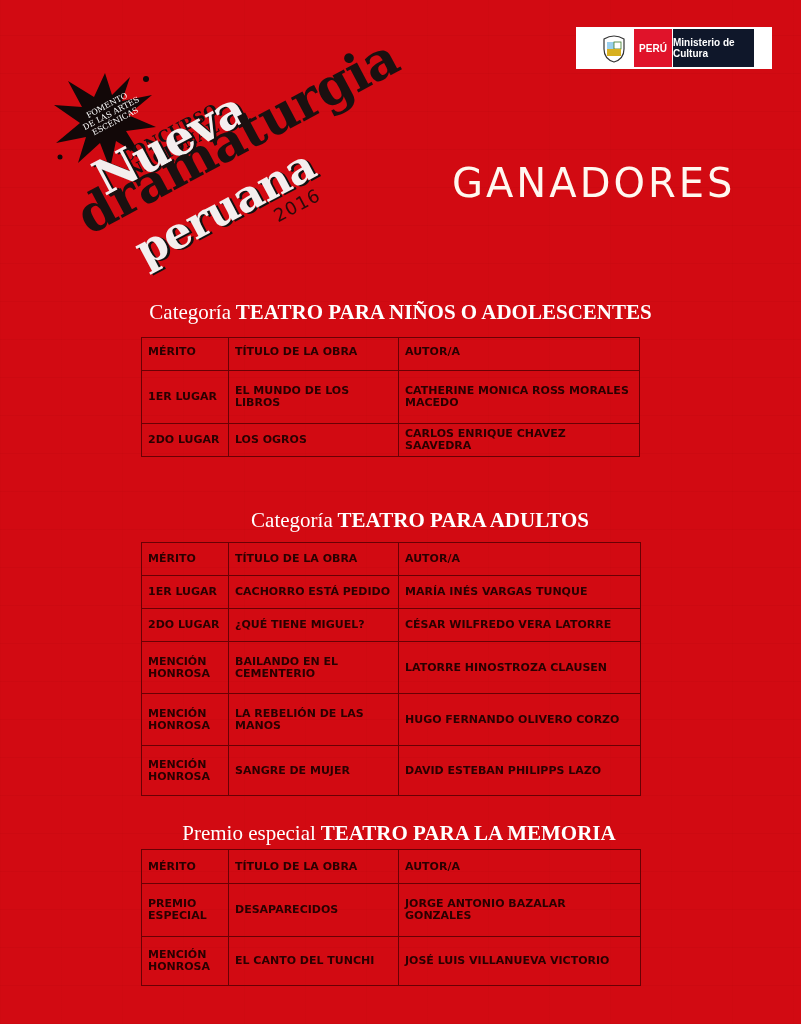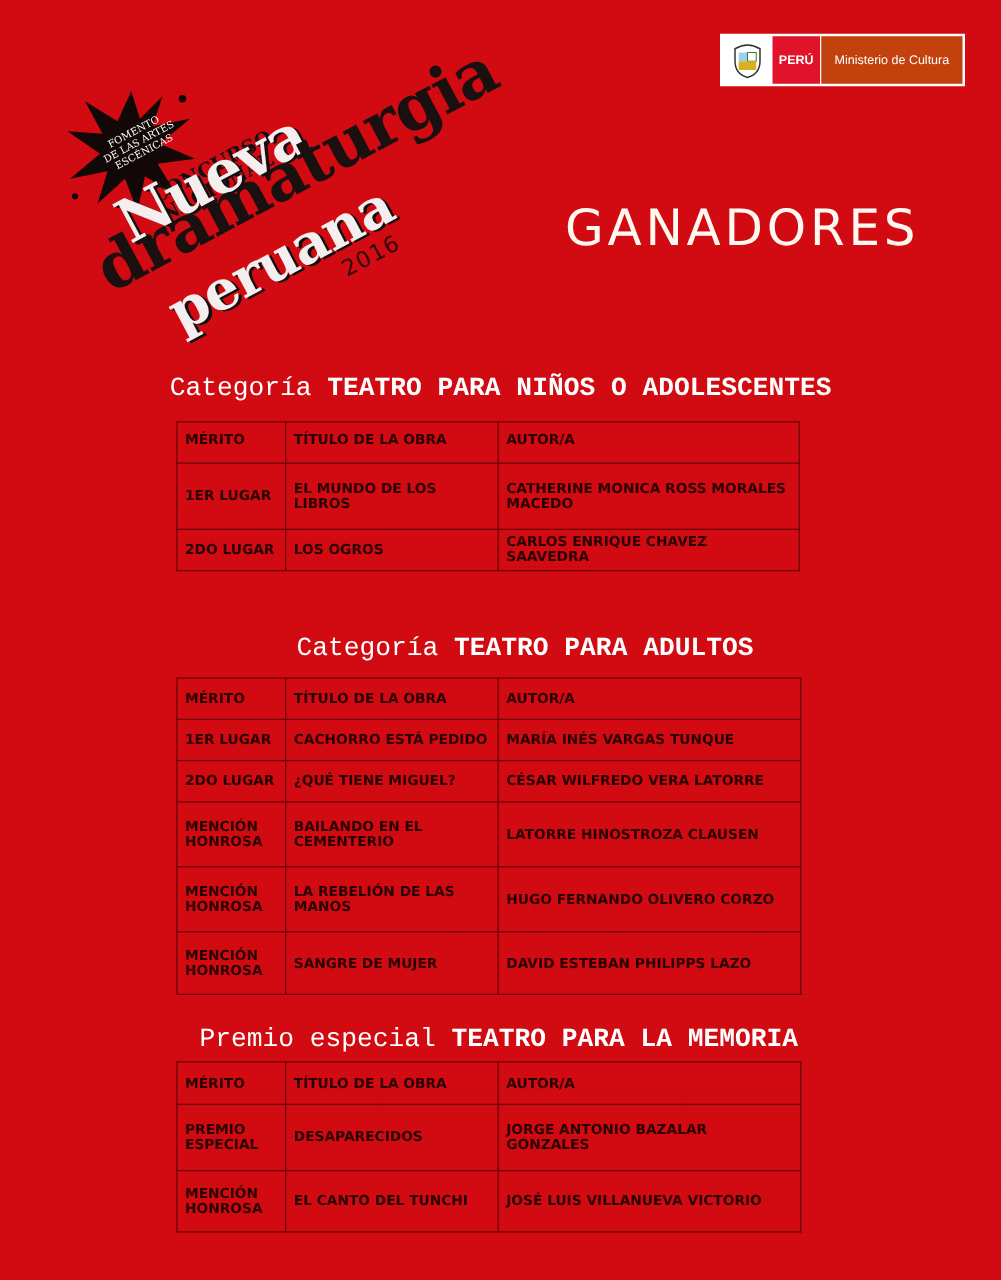--- a/index.html
+++ b/index.html
@@ -37,37 +37,37 @@
     position: absolute; font-family: "DejaVu Serif", serif; font-weight: bold;
     transform: rotate(-28deg); transform-origin: left bottom; letter-spacing: -1px;
   }
   .w-nueva { left: 70px; top: 95px; font-size: 48px; color: #f4eeee; text-shadow: 2px 2px 0 #111; }
   .w-drama { left: 55px; top: 130px; font-size: 52px; color: #1a1010; }
   .w-peru { left: 110px; top: 170px; font-size: 44px; color: #f4eeee; text-shadow: 2px 2px 0 #111; }
   .w-year { left: 240px; top: 150px; font-size: 18px; color: #2a0a0a; font-family: "DejaVu Sans", sans-serif; font-weight: normal; letter-spacing: 1px; }
   
   .ministry {
     position: absolute; left: 576px; top: 27px; width: 196px; height: 42px;
-    background: #fff; display: flex; align-items: center; padding: 2px;
+    background: #fff; display: flex; align-items: center; padding: 18px;
   }
   .shield { width: 40px; height: 38px; display: flex; align-items: center; justify-content: center; }
   .peru-tag {
     height: 38px; width: 38px; background: #e0132a; color: #fff; font-size: 10px; font-weight: bold;
     display: flex; align-items: center; justify-content: center;
   }
   .ministry-tag {
-    height: 38px; flex: 1; background: #c2410c; color: #fff; font-size: 10px;
-    display: flex; align-items: center; justify-content: center; margin-left: 1px;
+    height: 38px; flex: 1; background: #0f172a; color: #fff; font-size: 10px;
+    display: flex; align-items: center; justify-content: center; margin-left: 1px; font-weight: bold;
   }
   .ganadores {
     position: absolute; left: 440px; top: 160px; width: 300px;
     color: #fff8f0; font-family: "DejaVu Sans", sans-serif; font-size: 40px; letter-spacing: 3px; margin-left: 12px;
   }
   .heading {
-    position: absolute; color: #fff; font-family: Liberation Mono, monospace; font-weight: bold; font-size: 21px;
+    position: absolute; color: #fff; font-family: Liberation Serif, serif; font-weight: bold; font-size: 21px;
     text-align: center; white-space: nowrap;
   }
   .heading .light { font-weight: normal; }
   table {
     position: absolute; border-collapse: collapse; table-layout: fixed;
     font-family: "DejaVu Sans", sans-serif; font-weight: bold; font-size: 11px; color: #2a0000;
   }
   td {
     border: 1px solid #6a0004; vertical-align: middle; line-height: 12px; padding: 2px 6px;
   }

